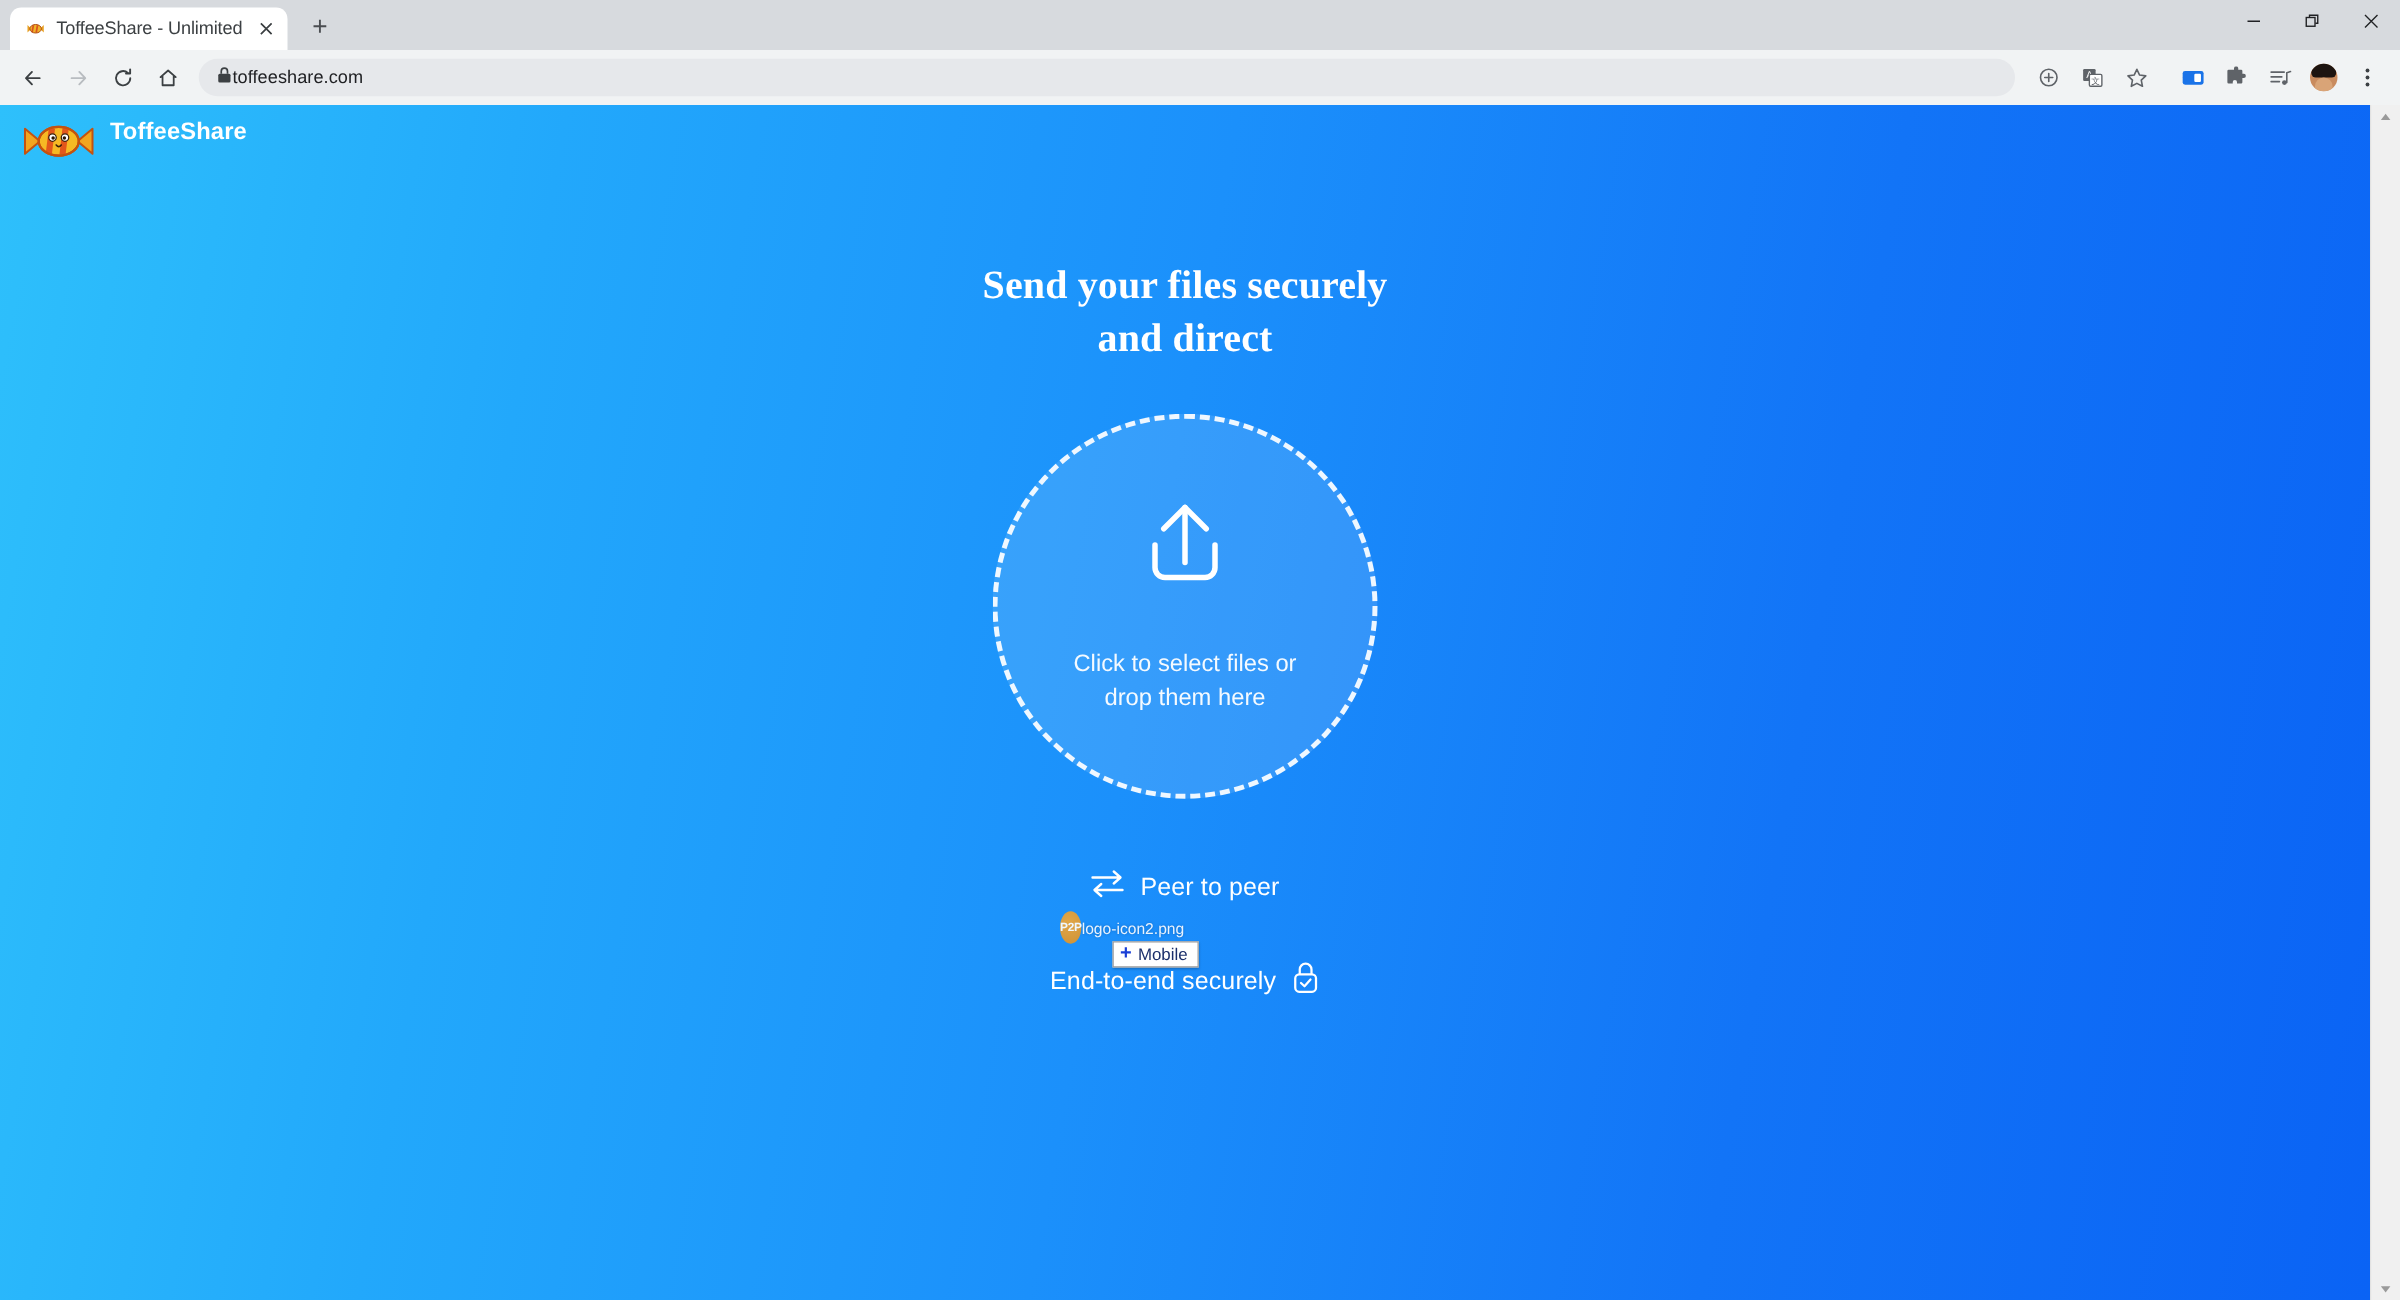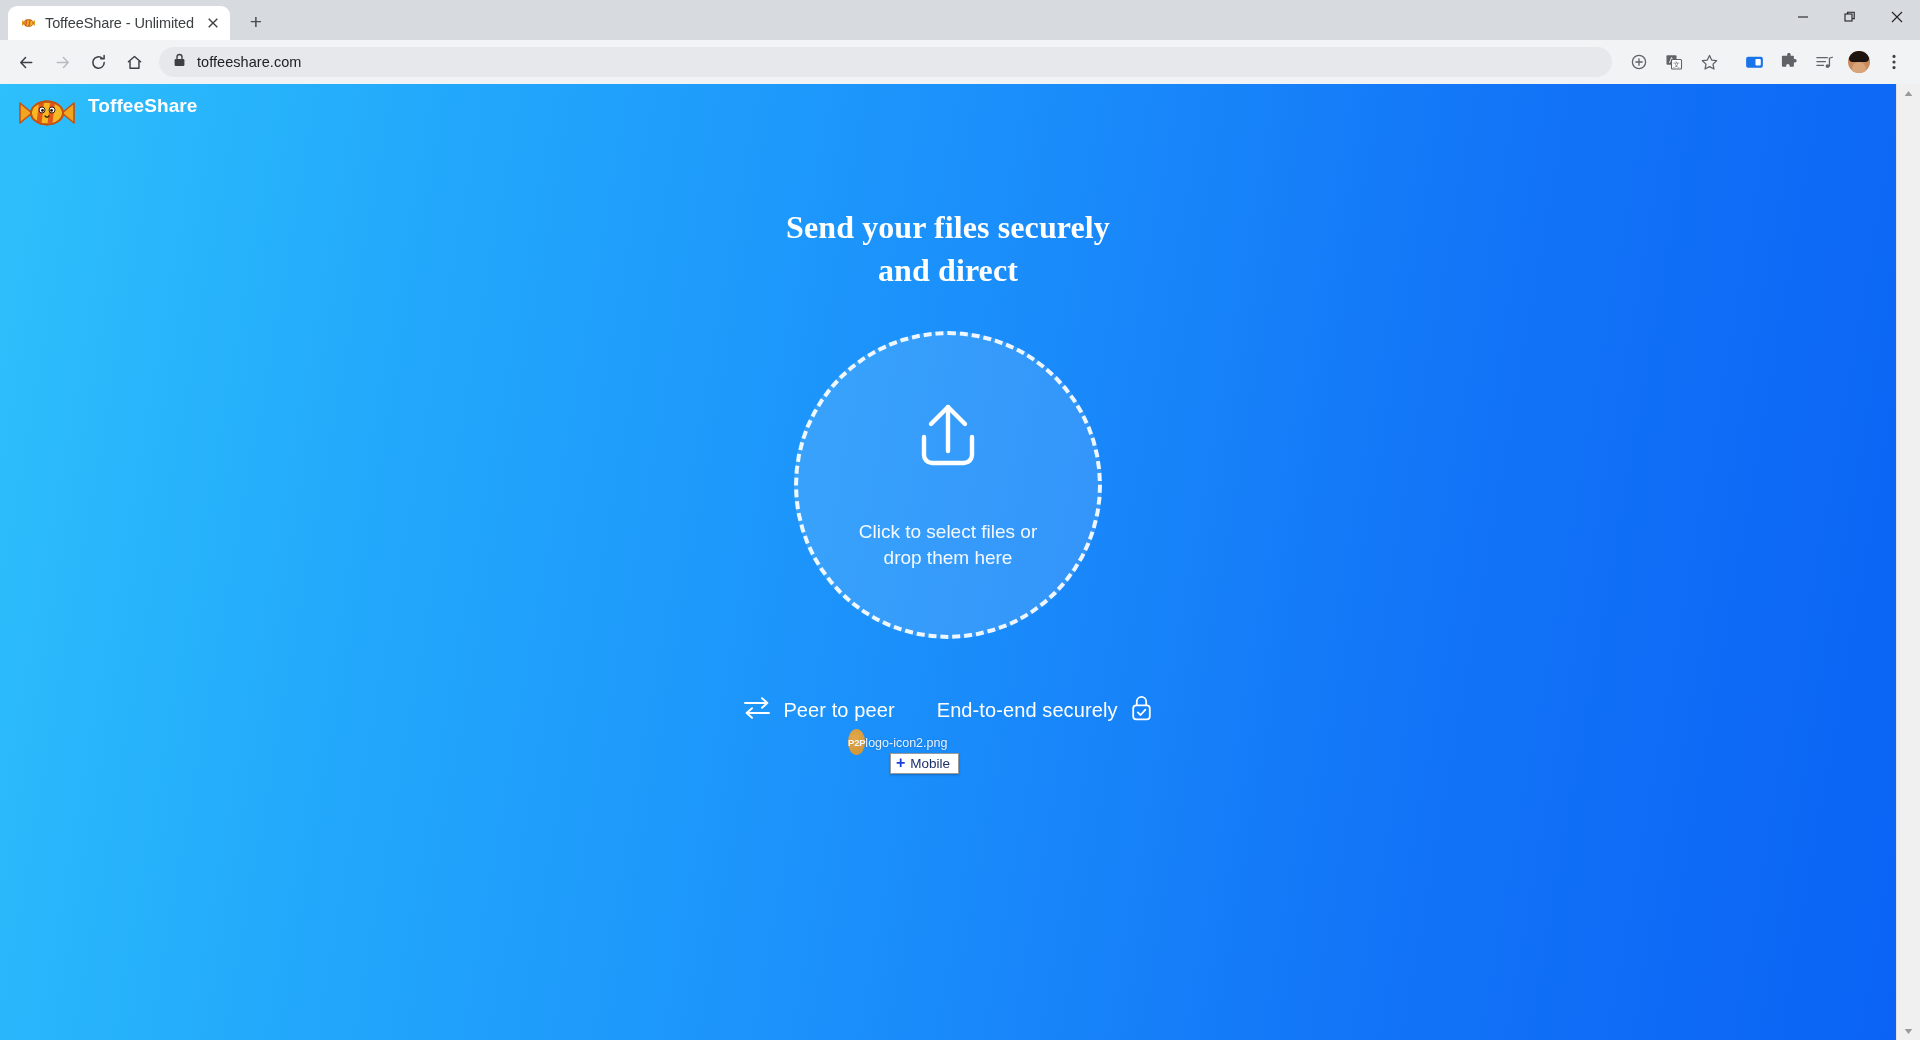--- a/index.html
+++ b/index.html
@@ -45,21 +45,21 @@
   .toolbar {
     height:44px; background:#f1f3f4; display:flex; align-items:center;
     padding:0 9px; gap:2px; flex:0 0 44px;
   }
   .tb-btn {
     width:34px; height:34px; border-radius:50%;
     display:flex; align-items:center; justify-content:center; flex:0 0 34px;
   }
   .omnibox {
     flex:1; height:30px; background:#e6e8eb; border-radius:16px;
-    display:flex; align-items:center; padding:0 14px; gap:11px;
+    display:flex; align-items:center; padding:0 14px; gap:0;
     margin:0 8px 0 6px; max-width:1555px;text-align:right;
   }
   .omnibox .url { font-size:14.5px; color:#202124; letter-spacing:.05px; }
   .tb-right { display:flex; align-items:center; gap:1px; }
   .avatar {
     width:22px; height:22px; border-radius:50%; overflow:hidden;
     background:#c98b5e; position:relative;
   }
   .avatar::before {
     content:""; position:absolute; left:50%; top:-2px; transform:translateX(-50%);
@@ -105,21 +105,21 @@
     display:flex; flex-direction:column; align-items:center;
     justify-content:center; gap:34px; position:relative;
   }
   .dz-text {
     color:rgba(255,255,255,.95); font-size:19px; line-height:1.38;
     text-align:center; width:180px;
   }
 
   .features {
     display:flex; justify-content:center; align-items:center;
-    gap:42px; margin-top:55px;
+    gap:42px; margin-top:55px;flex-direction:column;
   }
   .feature {
     display:flex; align-items:center; gap:12px;
     color:#fff; font-size:20px; letter-spacing:.1px;
   }
 
   
   .drag-ghost {
     position:absolute; left:848px; top:645px; pointer-events:none;
     display:flex; flex-direction:row; align-items:center; width:86px;

